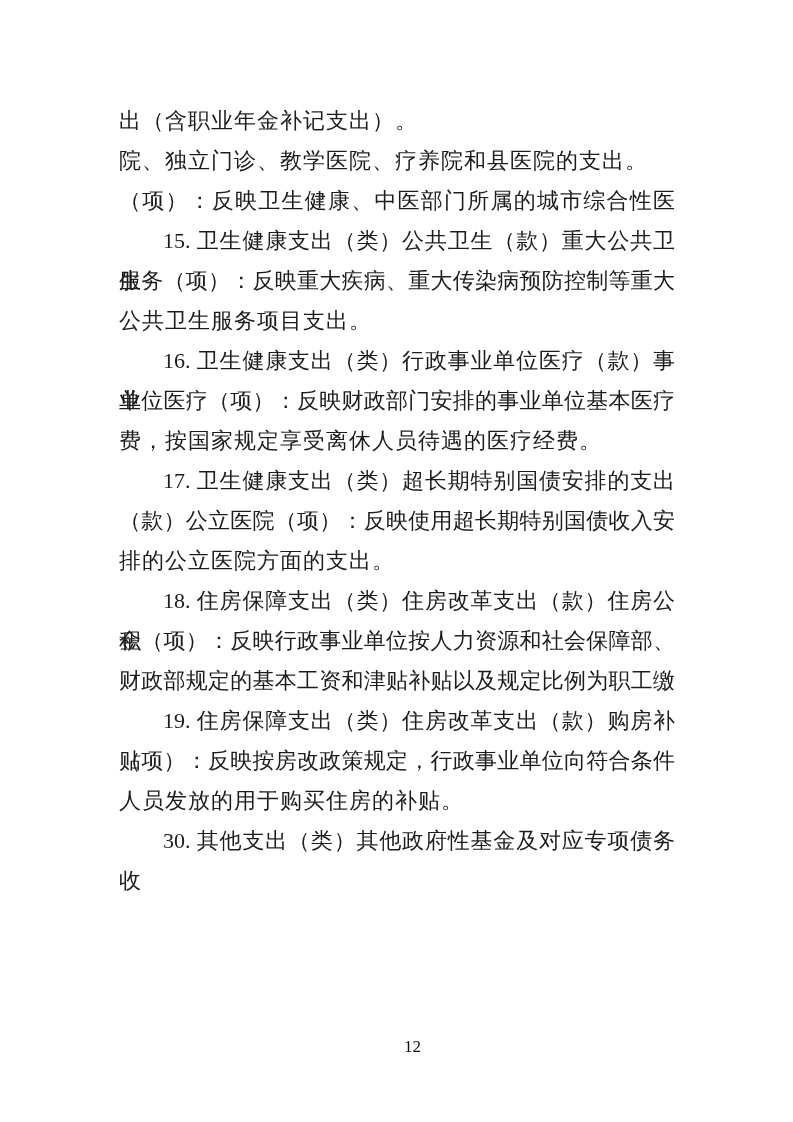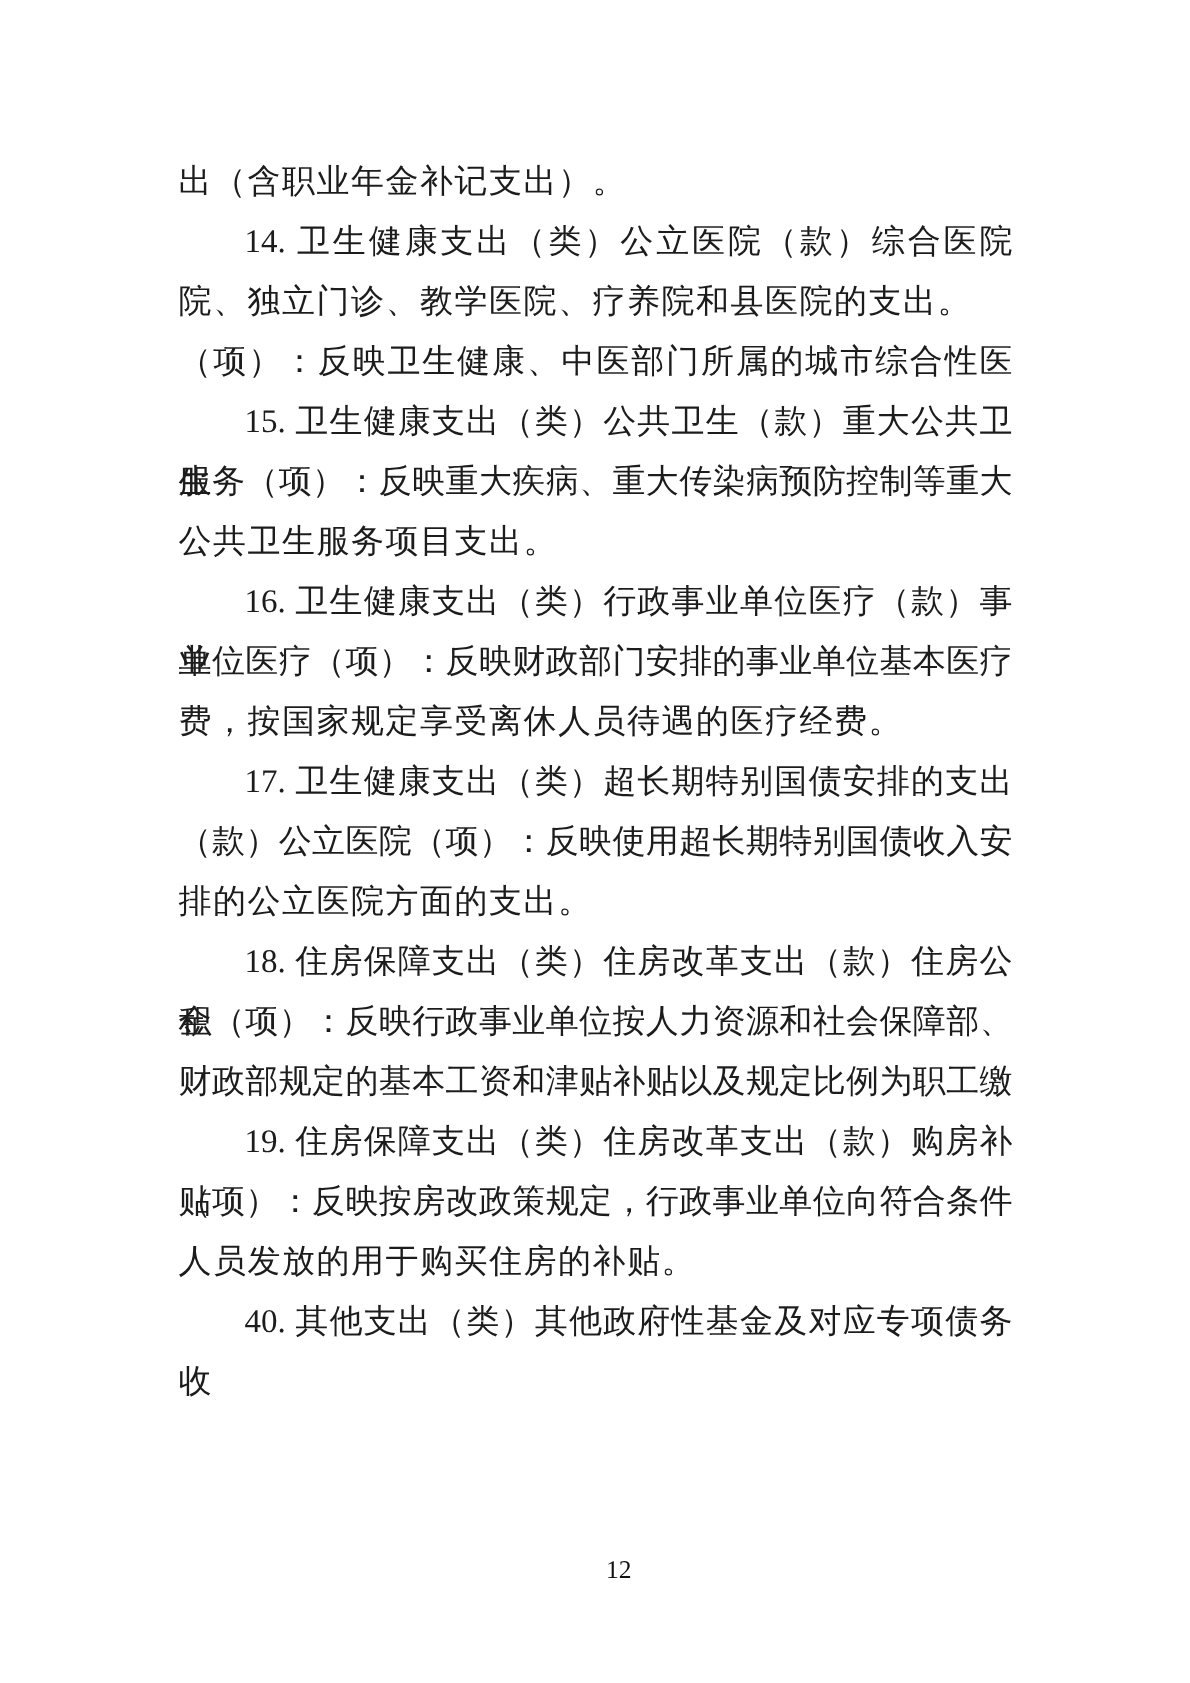--- a/index.html
+++ b/index.html
@@ -58,34 +58,33 @@
     color: #111111;
     font-family: "Liberation Serif", "DejaVu Serif", serif;
   }
 </style>
 </head>
 <body>
 
 <div class="page">
   <div class="text-block">
     <div class="line end">出（含职业年金补记支出）。</div>
-    <div class="line first">14. 卫生健康支出（类）公立医院（款）综合医院</div>
     <div class="line end">院、独立门诊、教学医院、疗养院和县医院的支出。</div>
     <div class="line full">（项）：反映卫生健康、中医部门所属的城市综合性医</div>
     <div class="line first">15. 卫生健康支出（类）公共卫生（款）重大公共卫生</div>
     <div class="line full">服务（项）：反映重大疾病、重大传染病预防控制等重大</div>
     <div class="line end">公共卫生服务项目支出。</div>
     <div class="line first">16. 卫生健康支出（类）行政事业单位医疗（款）事业</div>
     <div class="line full">单位医疗（项）：反映财政部门安排的事业单位基本医疗</div>
     <div class="line end">费，按国家规定享受离休人员待遇的医疗经费。</div>
     <div class="line first">17. 卫生健康支出（类）超长期特别国债安排的支出</div>
     <div class="line full">（款）公立医院（项）：反映使用超长期特别国债收入安</div>
     <div class="line end">排的公立医院方面的支出。</div>
     <div class="line first">18. 住房保障支出（类）住房改革支出（款）住房公积</div>
     <div class="line full">金（项）：反映行政事业单位按人力资源和社会保障部、</div>
     <div class="line full">财政部规定的基本工资和津贴补贴以及规定比例为职工缴</div>
     <div class="line first">19. 住房保障支出（类）住房改革支出（款）购房补贴</div>
     <div class="line full">（项）：反映按房改政策规定，行政事业单位向符合条件</div>
     <div class="line end">人员发放的用于购买住房的补贴。</div>
-    <div class="line first">40. 其他支出（类）其他政府性基金及对应专项债务收</div>
+    <div class="line first">30. 其他支出（类）其他政府性基金及对应专项债务收</div>
   </div>
   <div class="page-number">12</div>
 </div>
 
 </body></html>

